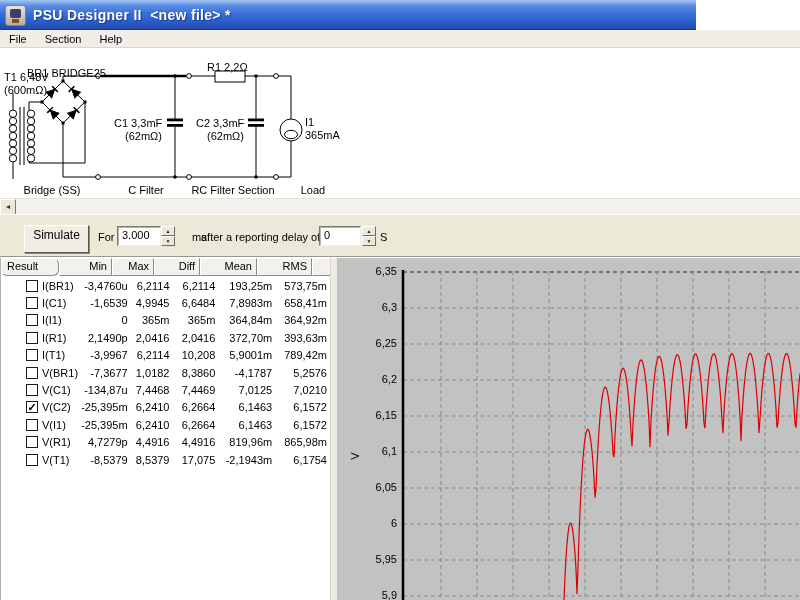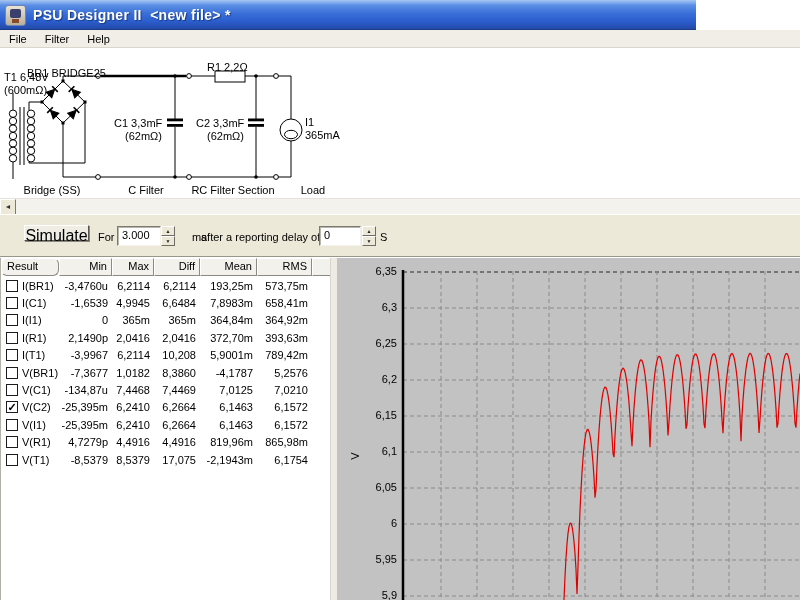--- a/index.html
+++ b/index.html
@@ -34,41 +34,41 @@
   
   .hscroll { position:absolute; left:0; top:198px; width:800px; height:16px; background:#f3f2ed;
     border-top:1px solid #e4e2da; }
   .scrollbtn { position:absolute; left:0; top:0; width:16px; height:16px; background:#ece9d8;
     border:1px solid; border-color:#fff #7a7a72 #7a7a72 #fff; font-size:7px; line-height:14px;
     text-align:center; color:#333; }
 
   
   .toolbar { position:absolute; left:0; top:214px; width:800px; height:43px; background:#ece9d8;
     border-top:1px solid #fff; border-bottom:1px solid #99968a; }
-  .btn { position:absolute; left:24px; top:10px; width:65px; height:16px; background:#f0eee4;
+  .btn { position:absolute; left:24px; top:10px; width:65px; height:28px; background:#f0eee4;
     border:1px solid; border-color:#fff #58564e #58564e #fff; box-shadow:1px 1px 0 #8a887e;
-    font-size:16px; text-align:center; line-height:19px; }
+    font-size:12px; text-align:center; line-height:19px; }
   .tlabel { position:absolute; top:16px; }
   .field { position:absolute; top:11px; height:20px; background:#fff;
     border:1px solid; border-color:#7a7a72 #f4f2ea #f4f2ea #7a7a72; box-shadow:inset 1px 1px 0 #b9b7ad;
     padding-left:4px; line-height:17px; font-size:11px; }
   .spin { position:absolute; top:11px; width:14px; height:20px; display:flex; flex-direction:column; }
   .spin span { flex:1; background:#ece9d8; border:1px solid; border-color:#fff #6e6c64 #6e6c64 #fff;
     font-size:5px; line-height:8px; text-align:center; color:#222; }
 
   
   .tablepanel { position:absolute; left:0; top:258px; width:330px; height:342px; background:#fff;
     border-left:1px solid #b3b1a7; }
   .thead { position:absolute; left:0; top:0; width:330px; height:18px; display:flex; }
   .hcell { background:#f3f1eb; border:1px solid; border-color:#fff #8c8a82 #8c8a82 #fff;
     line-height:15px; font-size:11px; }
   .hcell.num { text-align:right; padding-right:4px; }
   .hcell.name { padding-left:5px; }
   .tbody { position:absolute; left:0; top:19px; width:330px; }
-  .trow { display:flex; height:17.4px; align-items:center; }
+  .trow { display:flex; height:17.4px; align-items:center;padding-left:20px; }
   .tcell { font-size:11px; }
   .tcell.num { text-align:right; padding-right:4px; }
   .tcell.name { padding-left:5px; display:flex; align-items:center; }
   .thead > :nth-child(1), .trow > :nth-child(1){ width:58px;border-radius:6px; }
   .thead > :nth-child(2), .trow > :nth-child(2){ width:53px; }
   .thead > :nth-child(3), .trow > :nth-child(3){ width:42px; }
   .thead > :nth-child(4), .trow > :nth-child(4){ width:46px; }
   .thead > :nth-child(5), .trow > :nth-child(5){ width:57px; }
   .thead > :nth-child(6), .trow > :nth-child(6){ width:55px; }
   .thead > :nth-child(7){ flex:1; }
@@ -89,21 +89,21 @@
 
 <div id="app">
 
   <div class="titlebar">
     <div class="appicon"></div>
     <span class="apptitle">PSU Designer II  &lt;new file&gt; *</span>
   </div>
 
   <div class="menubar">
     <span class="menuitem">File</span>
-    <span class="menuitem">Filter</span>
+    <span class="menuitem">Section</span>
     <span class="menuitem">Help</span>
   </div>
 
   <div class="schematic">
     <svg width="800" height="150" viewBox="0 0 800 150">
       <g stroke="#000" fill="none" stroke-width="1">
 
         <path d="M63,28 H291"></path>
         <path d="M101,28 H186" stroke-width="2.6"></path>
         <path d="M63,129 H291"></path>

